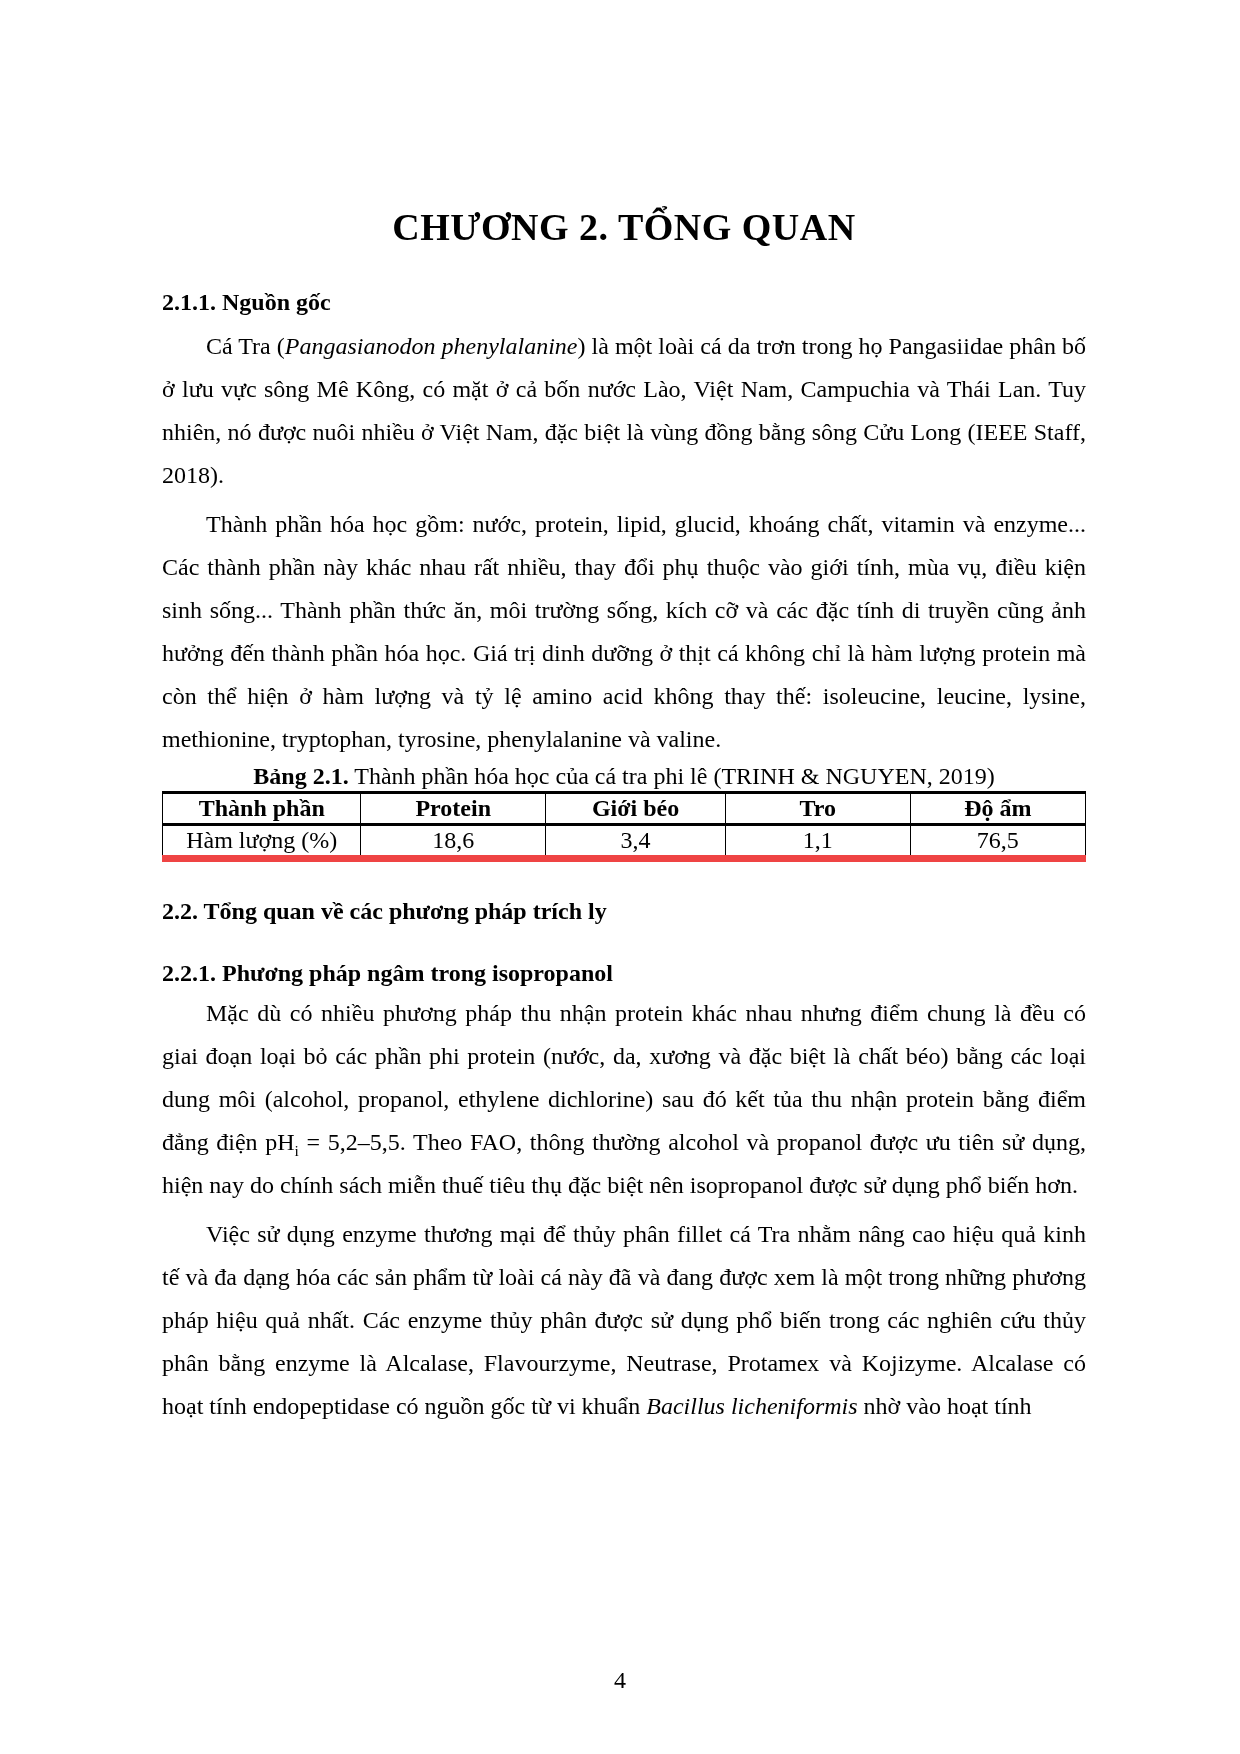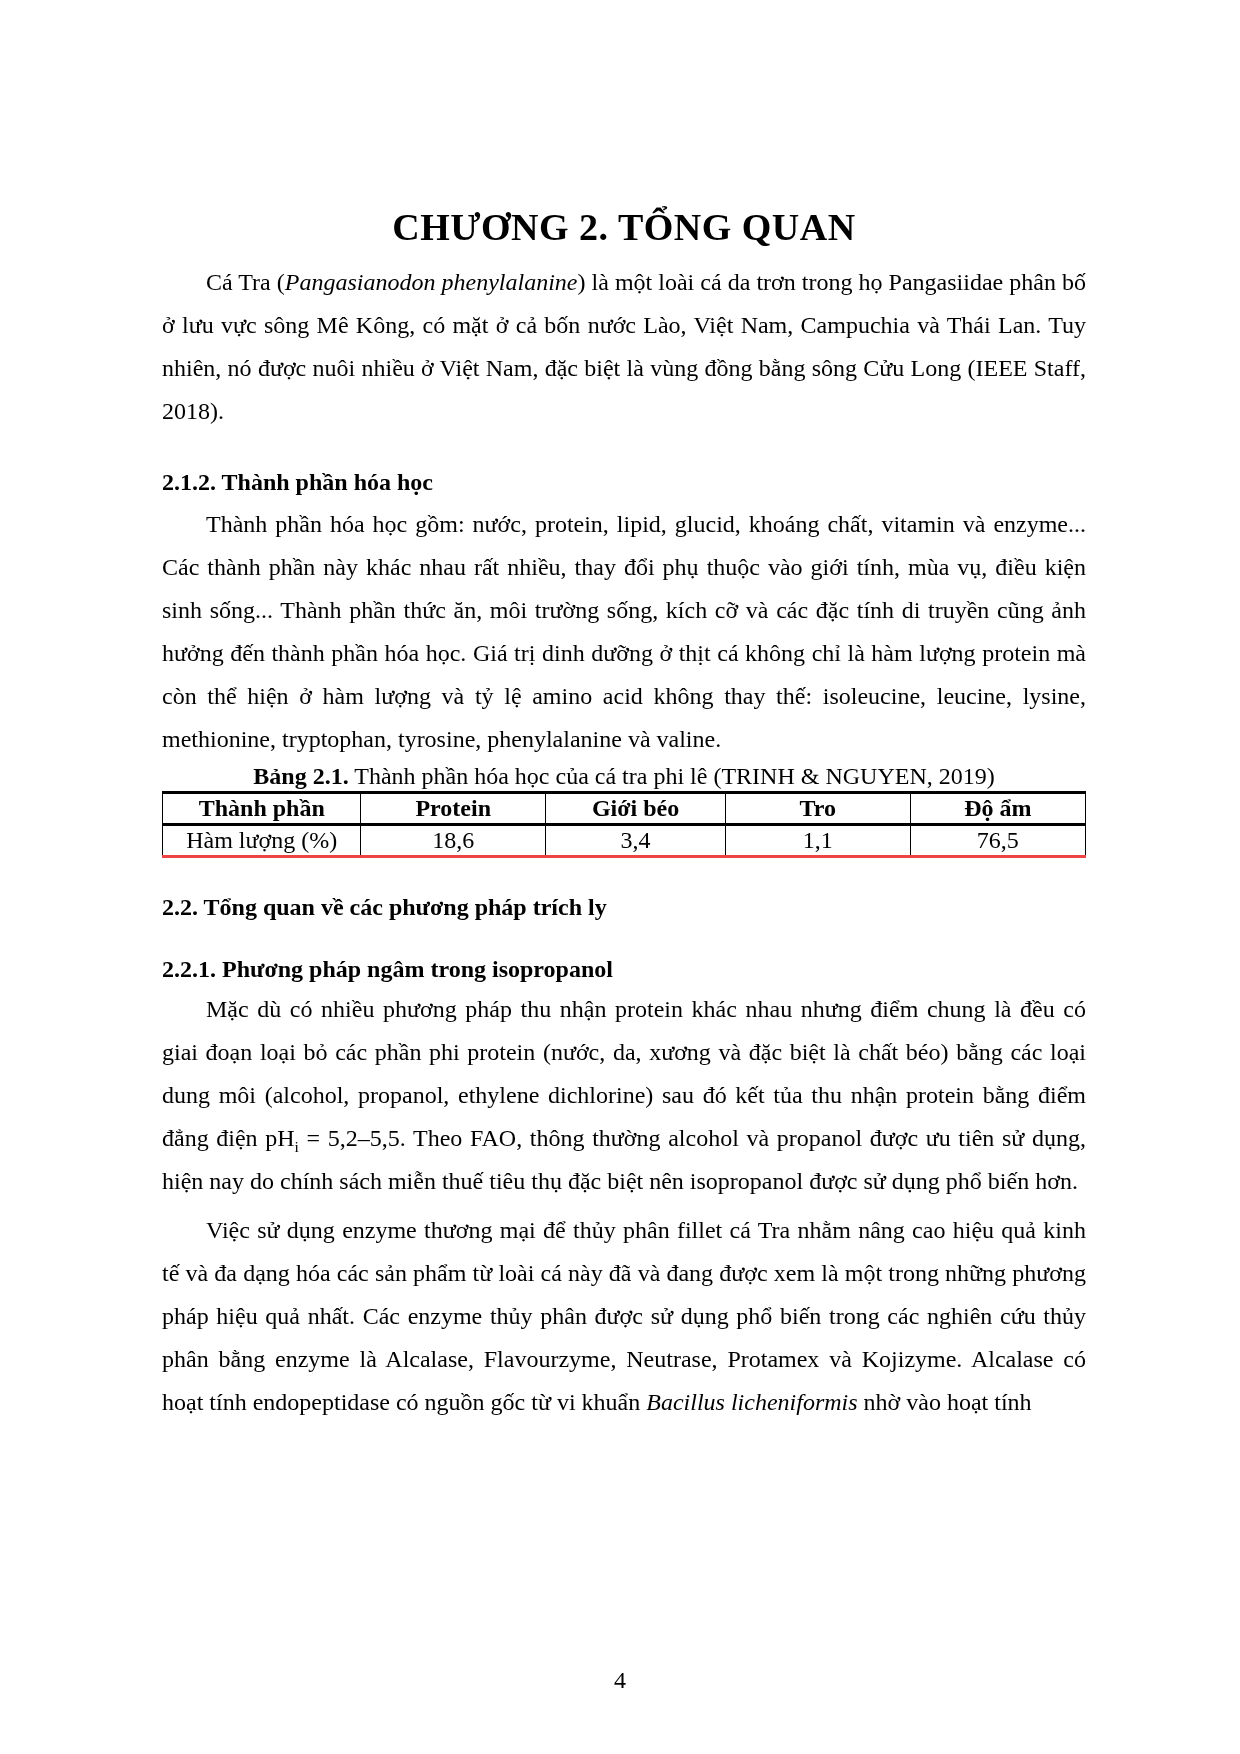--- a/index.html
+++ b/index.html
@@ -48,21 +48,21 @@
   .table-caption {
     font-size: 24px;
     line-height: 30px;
     text-align: center;
     margin-top: 0;
   }
   table.comp-table {
     width: 100%;
     border-collapse: collapse;
     border-top: 3px solid #000;
-    border-bottom: 3px solid #ef4444;
+    border-bottom: 7px solid #ef4444;
     font-size: 24px;
   }
   table.comp-table th,
   table.comp-table td {
     border: 1px solid #000;
     height: 31px;
     line-height: 29px;
     padding: 0 6px;
     text-align: center;
     font-weight: normal;
@@ -85,23 +85,23 @@
   sub { font-size: 0.65em; vertical-align: sub; line-height: 0; }
 </style>
 </head>
 <body>
 
 <div class="page">
 
   <h1 class="chapter-title">CHƯƠNG 2. TỔNG QUAN</h1>
 
 
+  <h3 class="h-sec mt34">2.1.1. Nguồn gốc</h3>
   <p class="body-para mt8"><span>Cá Tra (</span><i>Pangasianodon phenylalanine</i><span>) là một loài cá da trơn trong họ Pangasiidae phân bố ở lưu vực sông Mê Kông, có mặt ở cả bốn nước Lào, Việt Nam, Campuchia và Thái Lan. Tuy nhiên, nó được nuôi nhiều ở Việt Nam, đặc biệt là vùng đồng bằng sông Cửu Long (IEEE Staff, 2018).</span></p>
 
-  <h3 class="h-sec mt34">2.1.2. Thành phần hóa học</h3>
   <p class="body-para mt6">Thành phần hóa học gồm: nước, protein, lipid, glucid, khoáng chất, vitamin và enzyme... Các thành phần này khác nhau rất nhiều, thay đổi phụ thuộc vào giới tính, mùa vụ, điều kiện sinh sống... Thành phần thức ăn, môi trường sống, kích cỡ và các đặc tính di truyền cũng ảnh hưởng đến thành phần hóa học. Giá trị dinh dưỡng ở thịt cá không chỉ là hàm lượng protein mà còn thể hiện ở hàm lượng và tỷ lệ amino acid không thay thế: isoleucine, leucine, lysine, methionine, tryptophan, tyrosine, phenylalanine và valine.</p>
 
   <p class="table-caption"><b>Bảng 2.1.</b><span> Thành phần hóa học của cá tra phi lê (TRINH &amp; NGUYEN, 2019)</span></p>
 
   <table class="comp-table">
     <colgroup>
       <col style="width:21.5%">
       <col style="width:20%">
       <col style="width:19.5%">
       <col style="width:20%">

